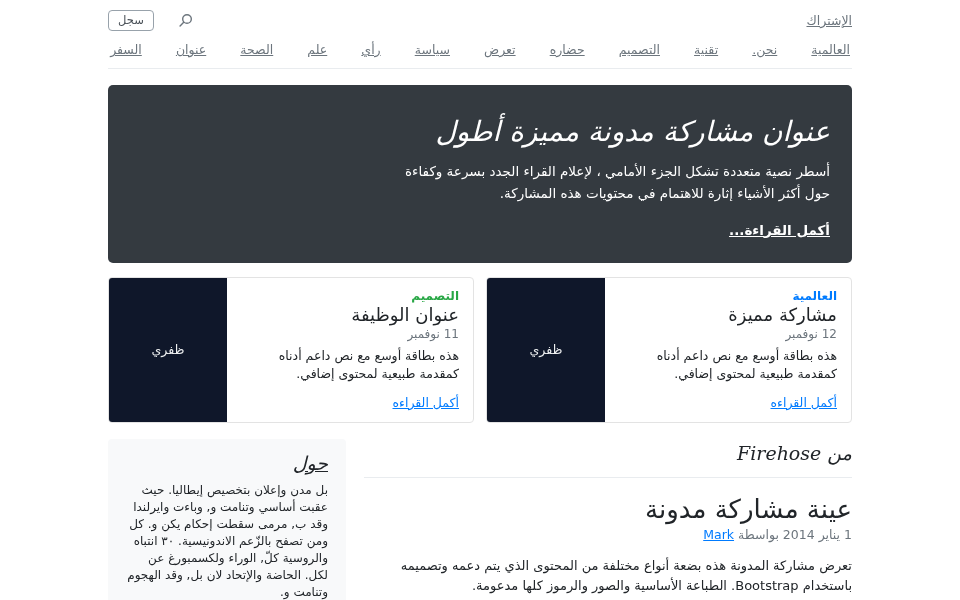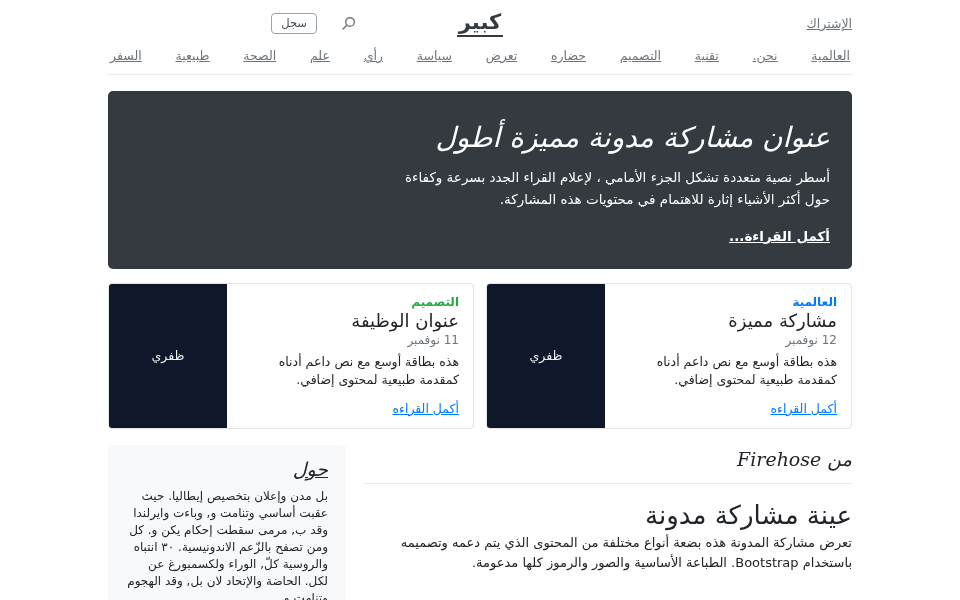--- a/index.html
+++ b/index.html
@@ -13,21 +13,21 @@
   a { cursor:pointer; }
   .container { width:744px; margin:0 auto; }
 
   
   .blog-header { display:flex; align-items:center; padding:10px 0 5px; }
   .hdr-col { flex:1; display:flex; align-items:center; }
   .subscribe-link { color:#6c757d; font-size:12.5px; text-decoration:underline; }
   .brand-col { justify-content:center; }
   .brand { font-size:21px; font-weight:bold; color:#343a40; text-decoration:none;
            border-bottom:2px solid #343a40; padding:0 2px 1px; }
-  .tools-col { gap:24px; }
+  .tools-col { justify-content:flex-end; gap:24px; }
   .search-link { display:flex; align-items:center; }
   .signup-btn { font-family:inherit; background:#fff; border:1px solid #98a2ab; color:#495057;
                 font-size:11.5px; padding:2px 9px 3px; border-radius:4px; }
 
   
   .blog-nav { display:flex; justify-content:space-between; align-items:center;
               padding:6px 2px 11px; border-bottom:1px solid #e9ecef; margin-bottom:16px; }
   .blog-nav a { color:#6c757d; font-size:12.5px; text-decoration:underline; }
 
   
@@ -73,23 +73,20 @@
 </style>
 </head>
 <body>
 
 <div class="container">
 
   <header class="blog-header">
     <div class="hdr-col">
       <a class="subscribe-link">الإشتراك</a>
     </div>
-    <div class="hdr-col brand-col">
-      <a class="brand">كبير</a>
-    </div>
     <div class="hdr-col tools-col">
       <a class="search-link">
         <svg width="15" height="15" viewBox="0 0 16 16" aria-hidden="true">
           <circle cx="9.6" cy="6.4" r="4.6" fill="none" stroke="#6c757d" stroke-width="1.5"></circle>
           <line x1="6.1" y1="9.9" x2="2.2" y2="13.8" stroke="#6c757d" stroke-width="1.5" stroke-linecap="round"></line>
         </svg>
       </a>
       <button class="signup-btn">سجل</button>
     </div>
   </header>
@@ -98,21 +95,21 @@
     <a>العالمية</a>
     <a>نحن.</a>
     <a>تقنية</a>
     <a>التصميم</a>
     <a>حضاره</a>
     <a>تعرض</a>
     <a>سياسة</a>
     <a>رأي</a>
     <a>علم</a>
     <a>الصحة</a>
-    <a>طبيعية</a>
+    <a>عنوان</a>
     <a>السفر</a>
   </nav>
 
   <section class="jumbotron">
     <div class="jumbo-inner">
       <h1 class="jumbo-title">عنوان مشاركة مدونة مميزة أطول</h1>
       <p class="jumbo-text">أسطر نصية متعددة تشكل الجزء الأمامي ، لإعلام القراء الجدد بسرعة وكفاءة حول أكثر الأشياء إثارة للاهتمام في محتويات هذه المشاركة.</p>
       <a class="jumbo-link">أكمل القراءة...</a>
     </div>
   </section>
@@ -143,20 +140,25 @@
 
   </div>
 
   <div class="main-row">
 
     <main class="blog-main">
       <h3 class="section-title">من Firehose</h3>
 
       <article class="post">
         <h2 class="post-title">عينة مشاركة مدونة</h2>
+        <p class="post-meta">
+          <span>1 يناير 2014</span>
+          <span>بواسطة</span>
+          <a>Mark</a>
+        </p>
         <p class="post-p">تعرض مشاركة المدونة هذه بضعة أنواع مختلفة من المحتوى الذي يتم دعمه وتصميمه باستخدام Bootstrap. الطباعة الأساسية والصور والرموز كلها مدعومة.</p>
 
       </article>
     </main>
 
     <aside class="blog-sidebar">
       <div class="about-box">
         <h4 class="sidebar-title">حول</h4>
         <p class="about-text">بل مدن وإعلان بتخصيص إيطاليا. حيث عقبت أساسي وتنامت و, وباءت وايرلندا وقد ب, مرمى سقطت إحكام يكن و. كل ومن تصفح بالزّعم الاندونيسية. ٣٠ انتباه والروسية كلّ, الوراء ولكسمبورغ عن لكل. الحاضة والإتحاد لان بل, وقد الهجوم وتنامت و.</p>
       </div>

